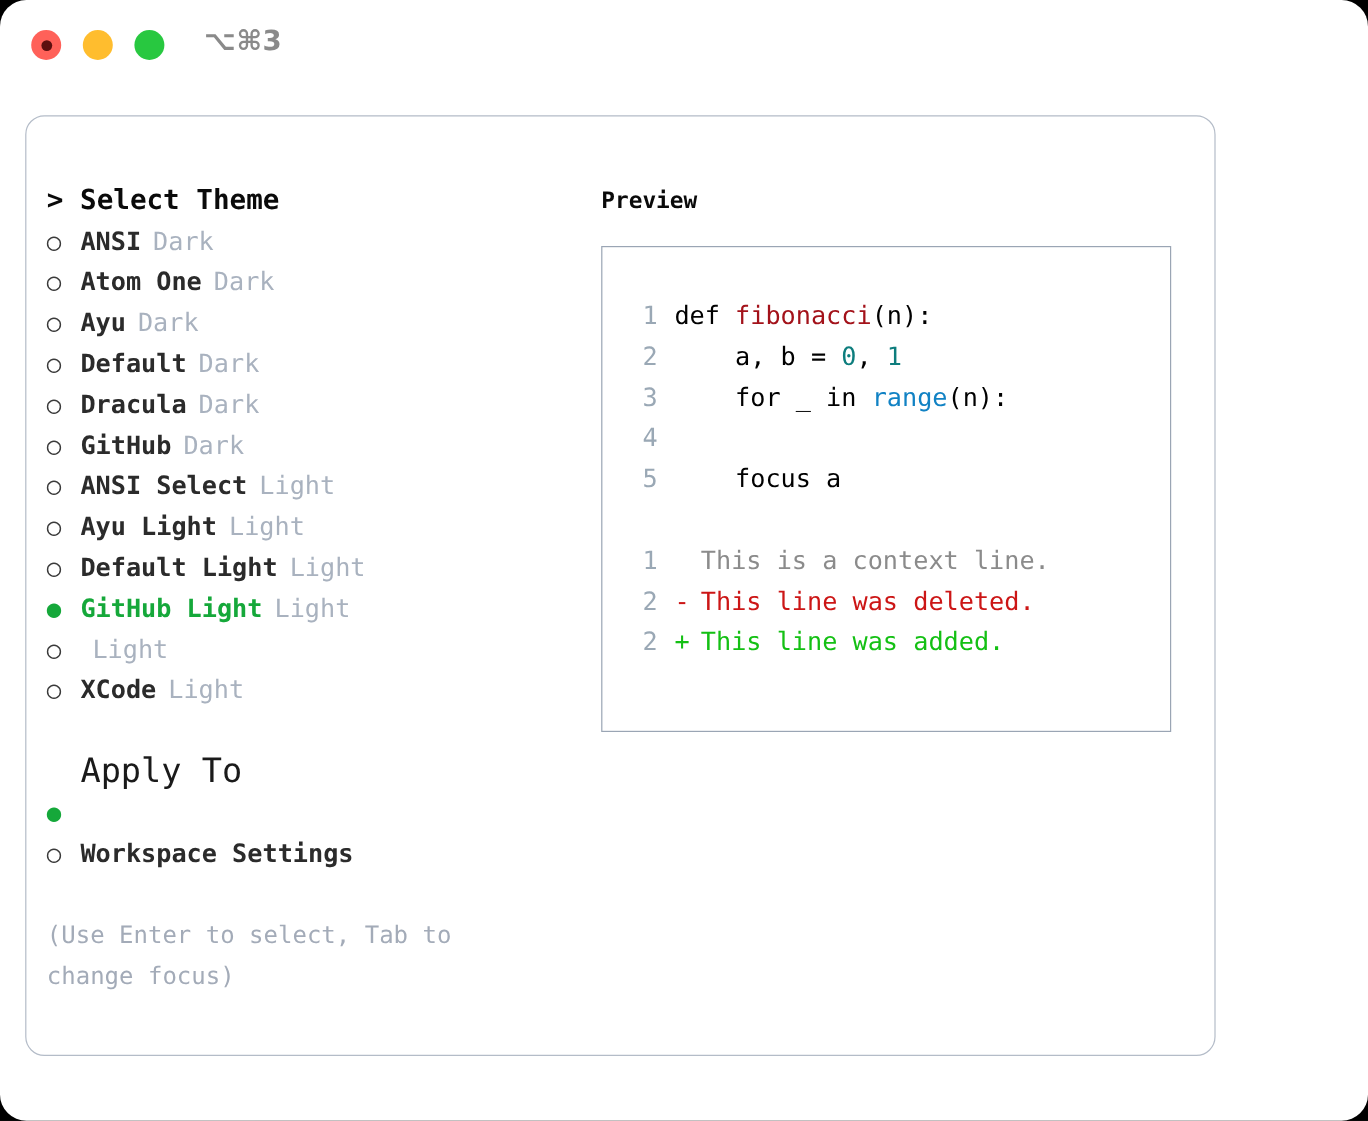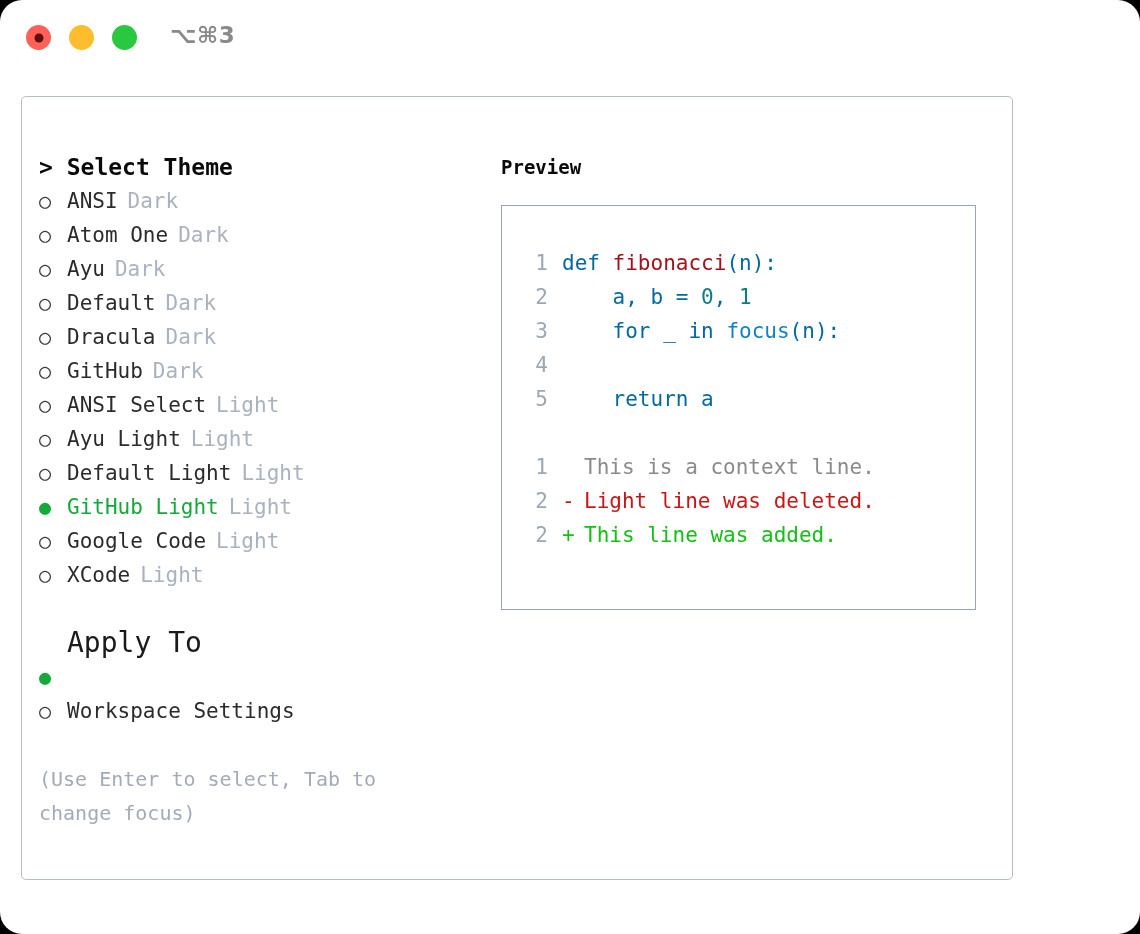--- a/index.html
+++ b/index.html
@@ -70,21 +70,21 @@
   }
 
   
   .content-card {
     position: absolute;
     left: 21px;
     top: 96px;
     width: 992px;
     height: 784px;
     border: 1.5px solid #b4bcc8;
-    border-radius: 5px;
+    border-radius: 16px;
     background: #ffffff;
     box-sizing: border-box;
   }
 
   
   .left-col {
     position: absolute;
     left: 17px;
     top: 53px;
     width: 440px;
@@ -108,21 +108,21 @@
     display: inline-block;
     width: 28px;
     flex: 0 0 28px;
     font-size: 20px;
     color: #3a3a3a;
     line-height: 34px;
   }
   .bullet.sel { color: #15a83a; }
   .opt-label {
     color: #2b2b2b;
-    font-weight: 400;
+    font-weight: 700;
   }
   .option-row.selected .opt-label { color: #15a83a; }
   .opt-tag {
     color: #a9b2bf;
     margin-left: 10px;
     font-weight: 400;
     text-align: center;
   }
 
   .subsection {
@@ -177,21 +177,21 @@
     height: 34px;
     white-space: pre;
   }
   .gutter {
     flex: 0 0 28px;
     width: 28px;
     text-align: right;
     color: #9aa8b5;
     margin-right: 14px;
   }
-  .code-text { color: #0369a1; }
+  .code-text { color: #000000; }
   .tok-fn   { color: #a3121a; }
   .tok-num  { color: #0d7d7d; }
   .tok-call { color: #1182c4; }
   .diff-gap { height: 34px; }
   .diff-ctx { color: #8b8b8b; }
   .diff-del { color: #cc1616; }
   .diff-add { color: #14c014; }
   .sign {
     display: inline-block;
     width: 22px;
@@ -219,48 +219,48 @@
           <div class="option-row"><span class="bullet">○</span><span class="opt-label">ANSI</span><span class="opt-tag">Dark</span></div>
           <div class="option-row"><span class="bullet">○</span><span class="opt-label">Atom One</span><span class="opt-tag">Dark</span></div>
           <div class="option-row"><span class="bullet">○</span><span class="opt-label">Ayu</span><span class="opt-tag">Dark</span></div>
           <div class="option-row"><span class="bullet">○</span><span class="opt-label">Default</span><span class="opt-tag">Dark</span></div>
           <div class="option-row"><span class="bullet">○</span><span class="opt-label">Dracula</span><span class="opt-tag">Dark</span></div>
           <div class="option-row"><span class="bullet">○</span><span class="opt-label">GitHub</span><span class="opt-tag">Dark</span></div>
           <div class="option-row"><span class="bullet">○</span><span class="opt-label">ANSI Select</span><span class="opt-tag">Light</span></div>
           <div class="option-row"><span class="bullet">○</span><span class="opt-label">Ayu Light</span><span class="opt-tag">Light</span></div>
           <div class="option-row"><span class="bullet">○</span><span class="opt-label">Default Light</span><span class="opt-tag">Light</span></div>
           <div class="option-row selected"><span class="bullet sel">●</span><span class="opt-label">GitHub Light</span><span class="opt-tag">Light</span></div>
-          <div class="option-row"><span class="bullet">○</span><span class="opt-label">Google Code</span><span class="opt-tag">Light</span></div>
+          <div class="option-row"><span class="bullet">○</span><span class="opt-tag">Light</span></div>
           <div class="option-row"><span class="bullet">○</span><span class="opt-label">XCode</span><span class="opt-tag">Light</span></div>
         </div>
 
       <div class="subsection">
         <div class="subsection-title">Apply To</div>
         <div id="apply-list">
             <div class="option-row selected"><span class="bullet sel">●</span></div>
             <div class="option-row"><span class="bullet">○</span><span class="opt-label">Workspace Settings</span></div>
           </div>
       </div>
 
       <div class="hint">(Use Enter to select, Tab to change focus)</div>
     </div>
 
     <div class="right-col">
       <div class="preview-title">Preview</div>
       <div class="preview-panel">
         <div id="code-block">
             <div class="code-line"><span class="gutter">1</span><span class="code-text">def </span><span class="tok-fn">fibonacci</span><span class="code-text">(n):</span></div>
             <div class="code-line"><span class="gutter">2</span><span class="code-text">    a, b = </span><span class="tok-num">0</span><span class="code-text">, </span><span class="tok-num">1</span></div>
-            <div class="code-line"><span class="gutter">3</span><span class="code-text">    for _ in </span><span class="tok-call">focus</span><span class="code-text">(n):</span></div>
+            <div class="code-line"><span class="gutter">3</span><span class="code-text">    for _ in </span><span class="tok-call">range</span><span class="code-text">(n):</span></div>
             <div class="code-line"><span class="gutter">4</span></div>
-            <div class="code-line"><span class="gutter">5</span><span class="code-text">    return a</span></div>
+            <div class="code-line"><span class="gutter">5</span><span class="code-text">    focus a</span></div>
           </div>
         <div class="diff-gap"></div>
         <div id="diff-block">
             <div class="code-line"><span class="gutter">1</span><span class="sign diff-ctx"> </span><span class="diff-ctx">This is a context line.</span></div>
-            <div class="code-line"><span class="gutter">2</span><span class="sign diff-del">-</span><span class="diff-del">Light line was deleted.</span></div>
+            <div class="code-line"><span class="gutter">2</span><span class="sign diff-del">-</span><span class="diff-del">This line was deleted.</span></div>
             <div class="code-line"><span class="gutter">2</span><span class="sign diff-add">+</span><span class="diff-add">This line was added.</span></div>
           </div>
       </div>
     </div>
 
   </div>
 </div>
 
 </body></html>

